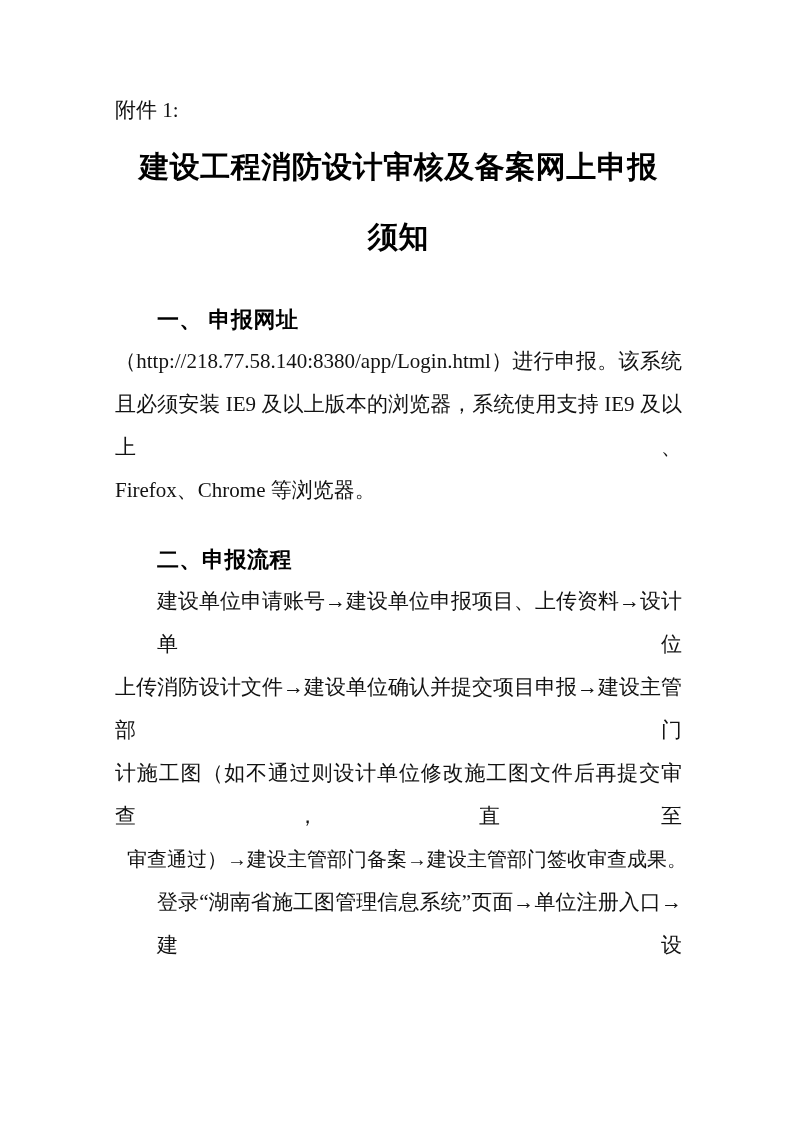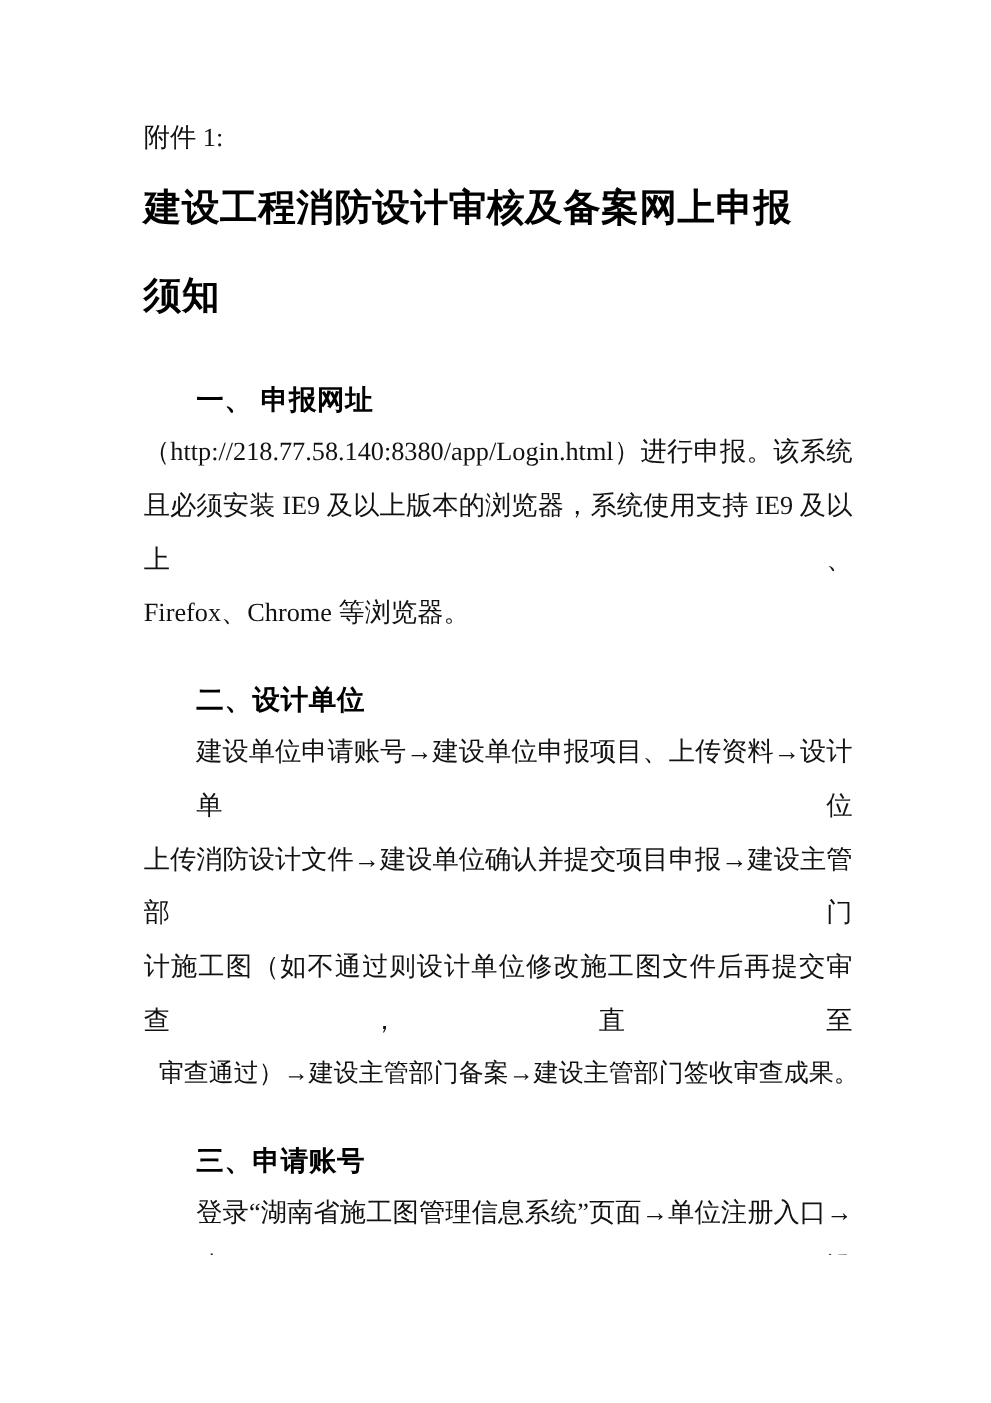--- a/index.html
+++ b/index.html
@@ -20,21 +20,21 @@
   }
   .attachment {
     font-size: 21px;
     line-height: 43px;
     text-align: left;
   }
   .doc-title {
     font-size: 30px;
     line-height: 70px;
     font-weight: 700;
-    text-align: left;
+    text-align: center;
     color: #000000;
     font-family: "Liberation Serif", "DejaVu Serif", serif;
     letter-spacing: 0.5px;
   }
   .sec-heading {
     font-size: 22px;
     line-height: 40px;
     font-weight: 700;
     color: #000000;
     padding-left: 42px;
@@ -65,22 +65,21 @@
   <div class="attachment">附件 1:</div>
 
   <div class="doc-title">建设工程消防设计审核及备案网上申报</div>
   <div class="doc-title">须知</div>
 
   <div class="sec-heading">一、 申报网址</div>
   <div class="tl j">（http://218.77.58.140:8380/app/Login.html）进行申报。该系统</div>
   <div class="tl j">且必须安装 IE9 及以上版本的浏览器，系统使用支持 IE9 及以上、</div>
   <div class="tl">Firefox、Chrome 等浏览器。</div>
 
-  <div class="sec-heading">二、设计单位</div>
+  <div class="sec-heading">二、申报流程</div>
   <div class="tl j ind">建设单位申请账号→建设单位申报项目、上传资料→设计单位</div>
   <div class="tl j">上传消防设计文件→建设单位确认并提交项目申报→建设主管部门</div>
   <div class="tl j">计施工图（如不通过则设计单位修改施工图文件后再提交审查，直至</div>
   <div class="tl" style="font-size: 20px; margin-left: 12px;">审查通过）→建设主管部门备案→建设主管部门签收审查成果。</div>
 
-  <div class="sec-heading">三、申请账号</div>
   <div class="tl j ind">登录“湖南省施工图管理信息系统”页面→单位注册入口→建设</div>
 
 </div>
 
 </body></html>

